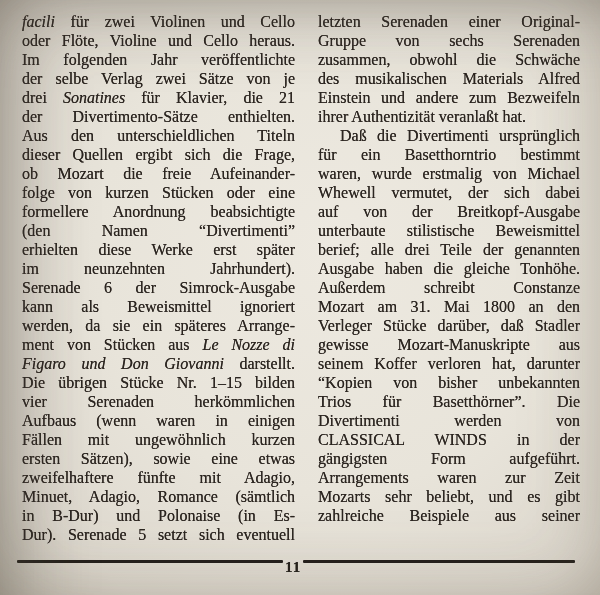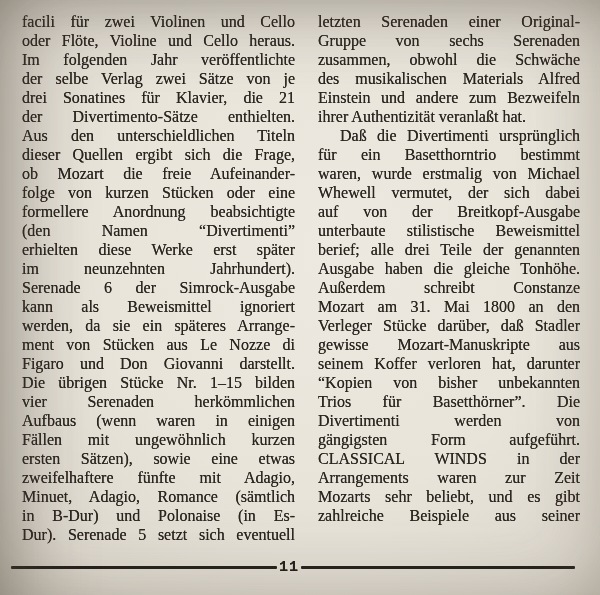--- a/index.html
+++ b/index.html
@@ -32,27 +32,26 @@
   .line{
     font-size:16px;
     line-height:19px;
     text-align:justify;
     text-align-last:justify;
     text-shadow:0 0 0.5px rgba(43,37,32,0.85);
     white-space:normal;
   }
   .line.end{text-align-last:left;}
   .line.indent{text-indent:22px;}
-  .line .it{}
+  .line .it{font-style:italic;}
   .footer{
     position:absolute;
-    left:11px;right:25px;bottom:20px;
+    left:17px;right:25px;bottom:20px;
     display:flex;
-    align-items:center;
-    font-family:Liberation Mono, monospace;
+    align-items:flex-start;
   }
   .rule{height:3px;background:#221e19;border-radius:1px;}
   .rule-left{width:266px;flex:0 0 auto;}
   .rule-right{flex:1 1 auto;}
   .page-num{
     flex:0 0 auto;
     padding:0 2px;
     font-weight:bold;
     font-size:15px;
     line-height:15px;
@@ -112,22 +111,22 @@
         <div class="line"><span>berief; alle drei Teile der genannten</span></div>
         <div class="line"><span>Ausgabe haben die gleiche Tonhöhe.</span></div>
         <div class="line"><span>Außerdem schreibt Constanze</span></div>
         <div class="line"><span>Mozart am 31. Mai 1800 an den</span></div>
         <div class="line"><span>Verleger Stücke darüber, daß Stadler</span></div>
         <div class="line"><span>gewisse Mozart-Manuskripte aus</span></div>
         <div class="line"><span>seinem Koffer verloren hat, darunter</span></div>
         <div class="line"><span>“Kopien von bisher unbekannten</span></div>
         <div class="line"><span>Trios für Basetthörner”. Die</span></div>
         <div class="line"><span>Divertimenti werden von</span></div>
+        <div class="line"><span>CLASSICAL WINDS in der</span></div>
         <div class="line"><span>gängigsten Form aufgeführt.</span></div>
-        <div class="line"><span>CLASSICAL WINDS in der</span></div>
         <div class="line"><span>Arrangements waren zur Zeit</span></div>
         <div class="line"><span>Mozarts sehr beliebt, und es gibt</span></div>
         <div class="line"><span>zahlreiche Beispiele aus seiner</span></div>
       </div>
   </div>
   <div class="footer">
     <div class="rule rule-left"></div>
     <div class="page-num">11</div>
     <div class="rule rule-right"></div>
   </div>

